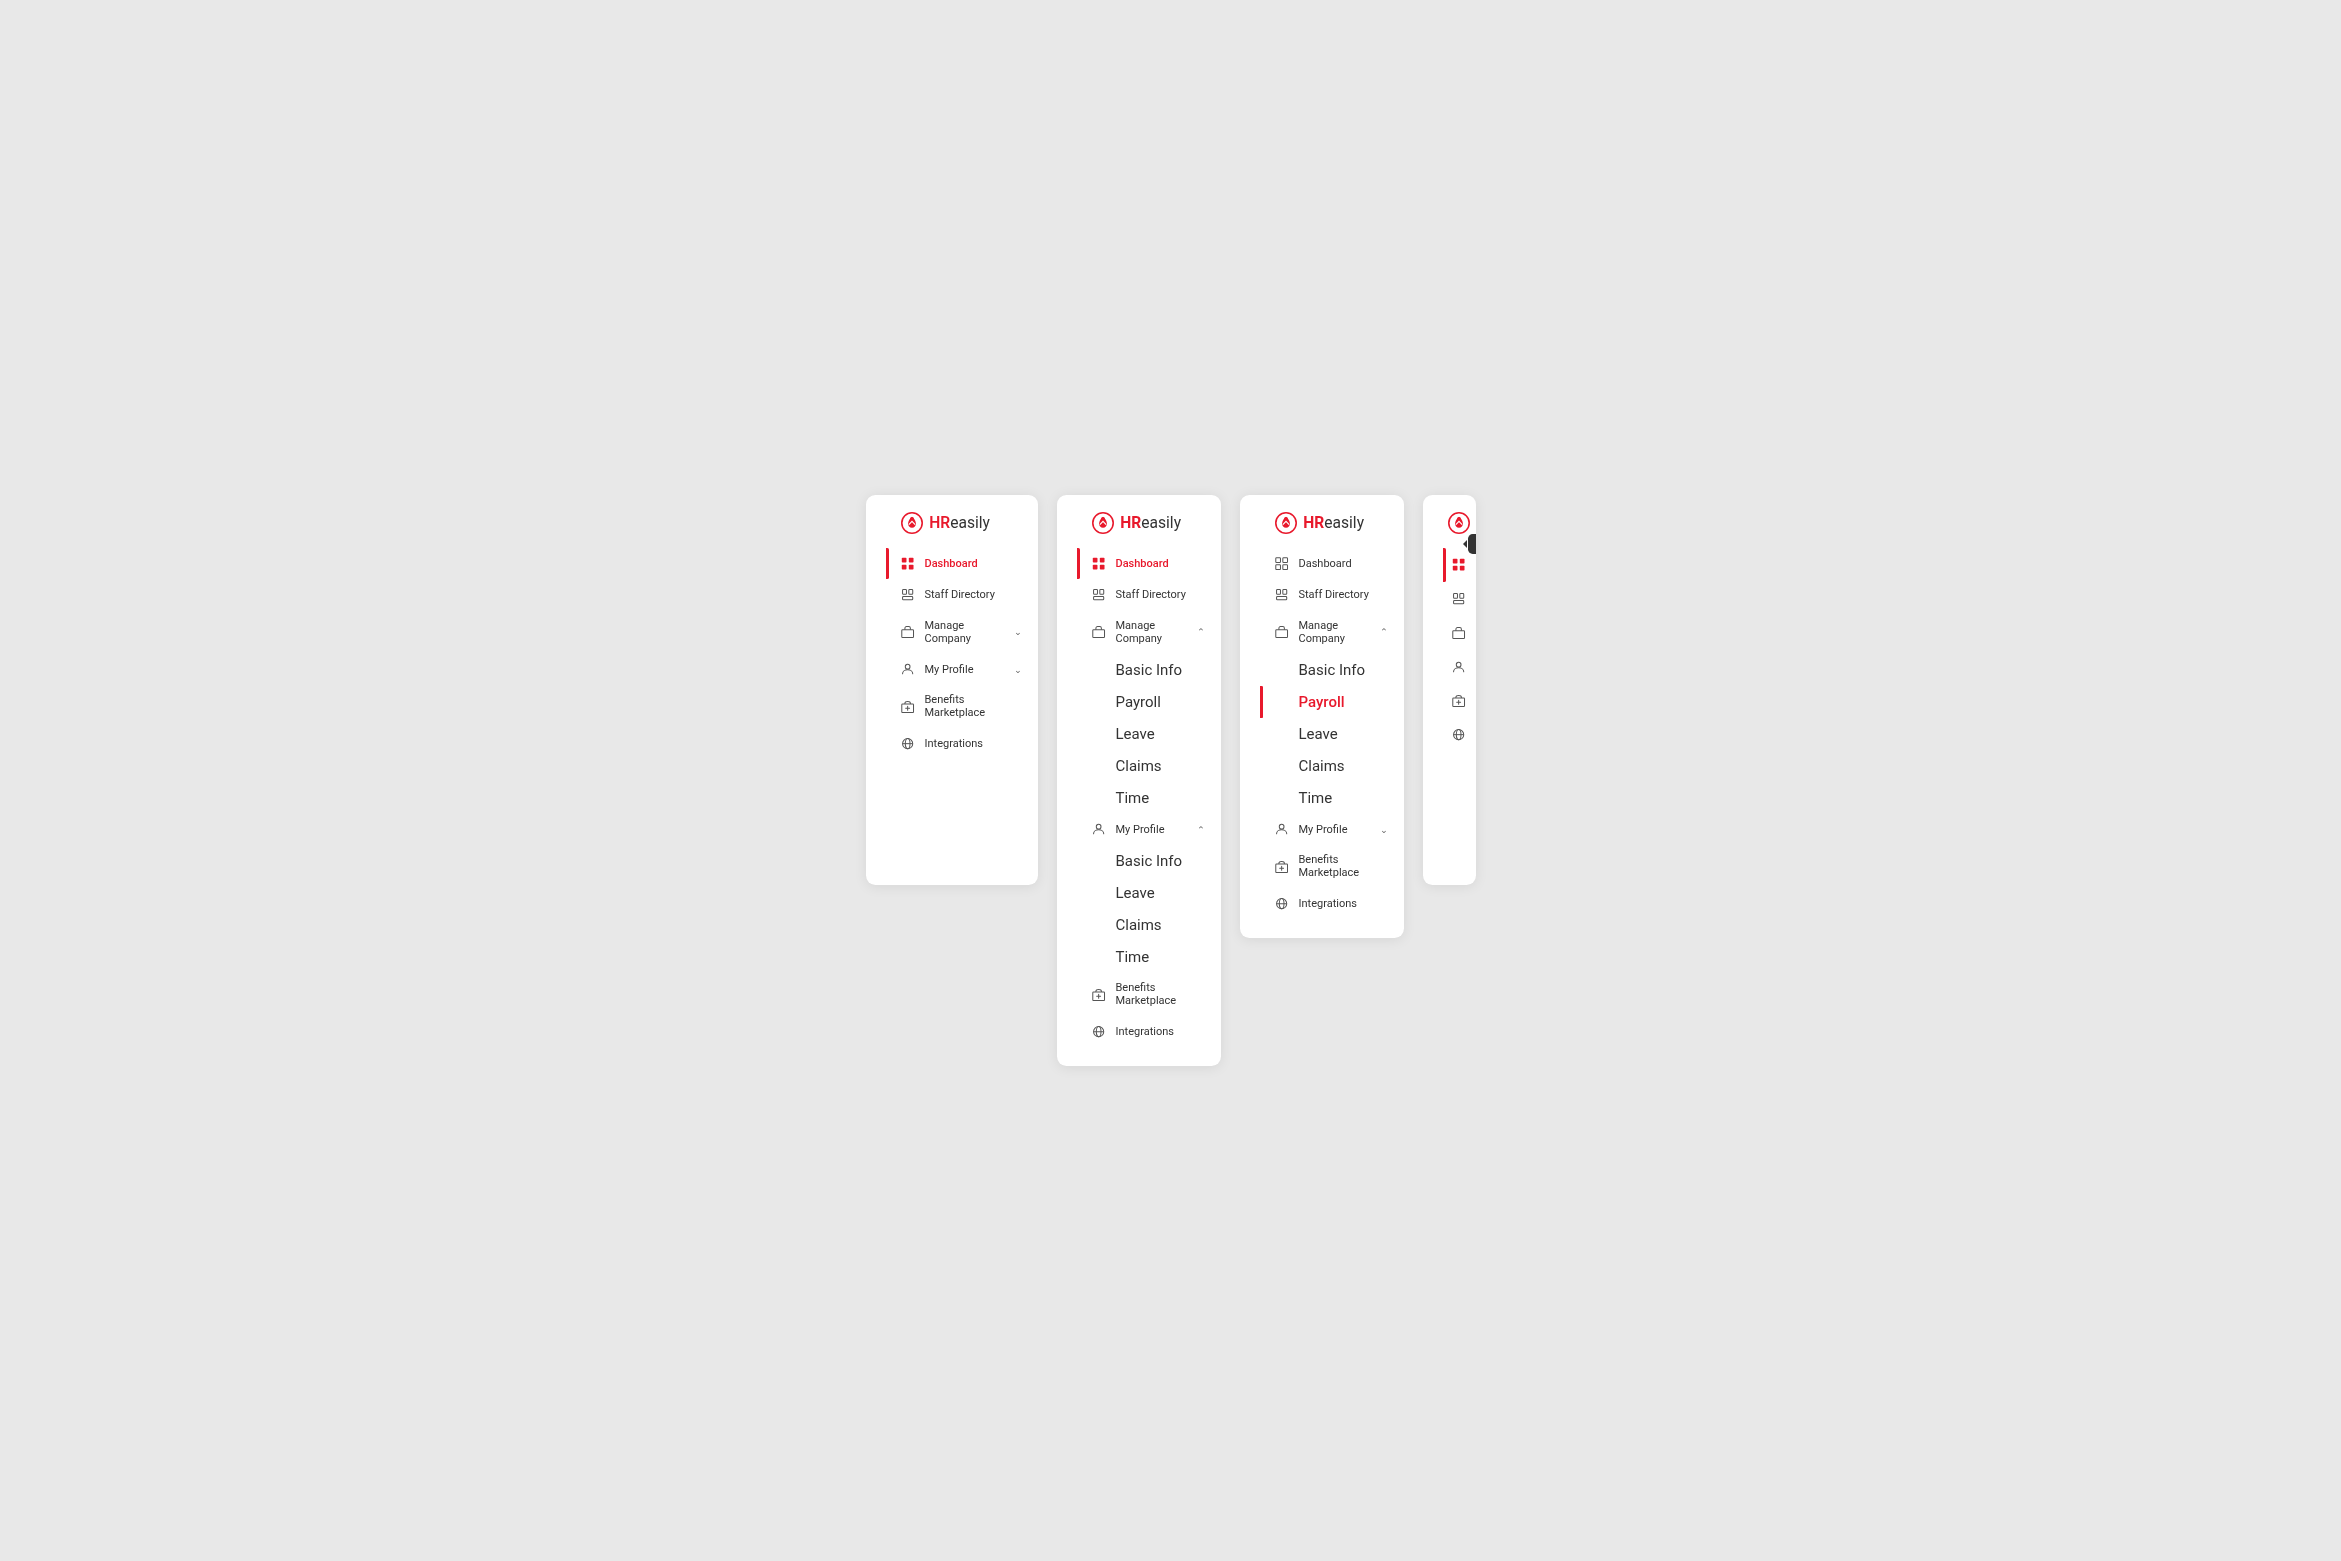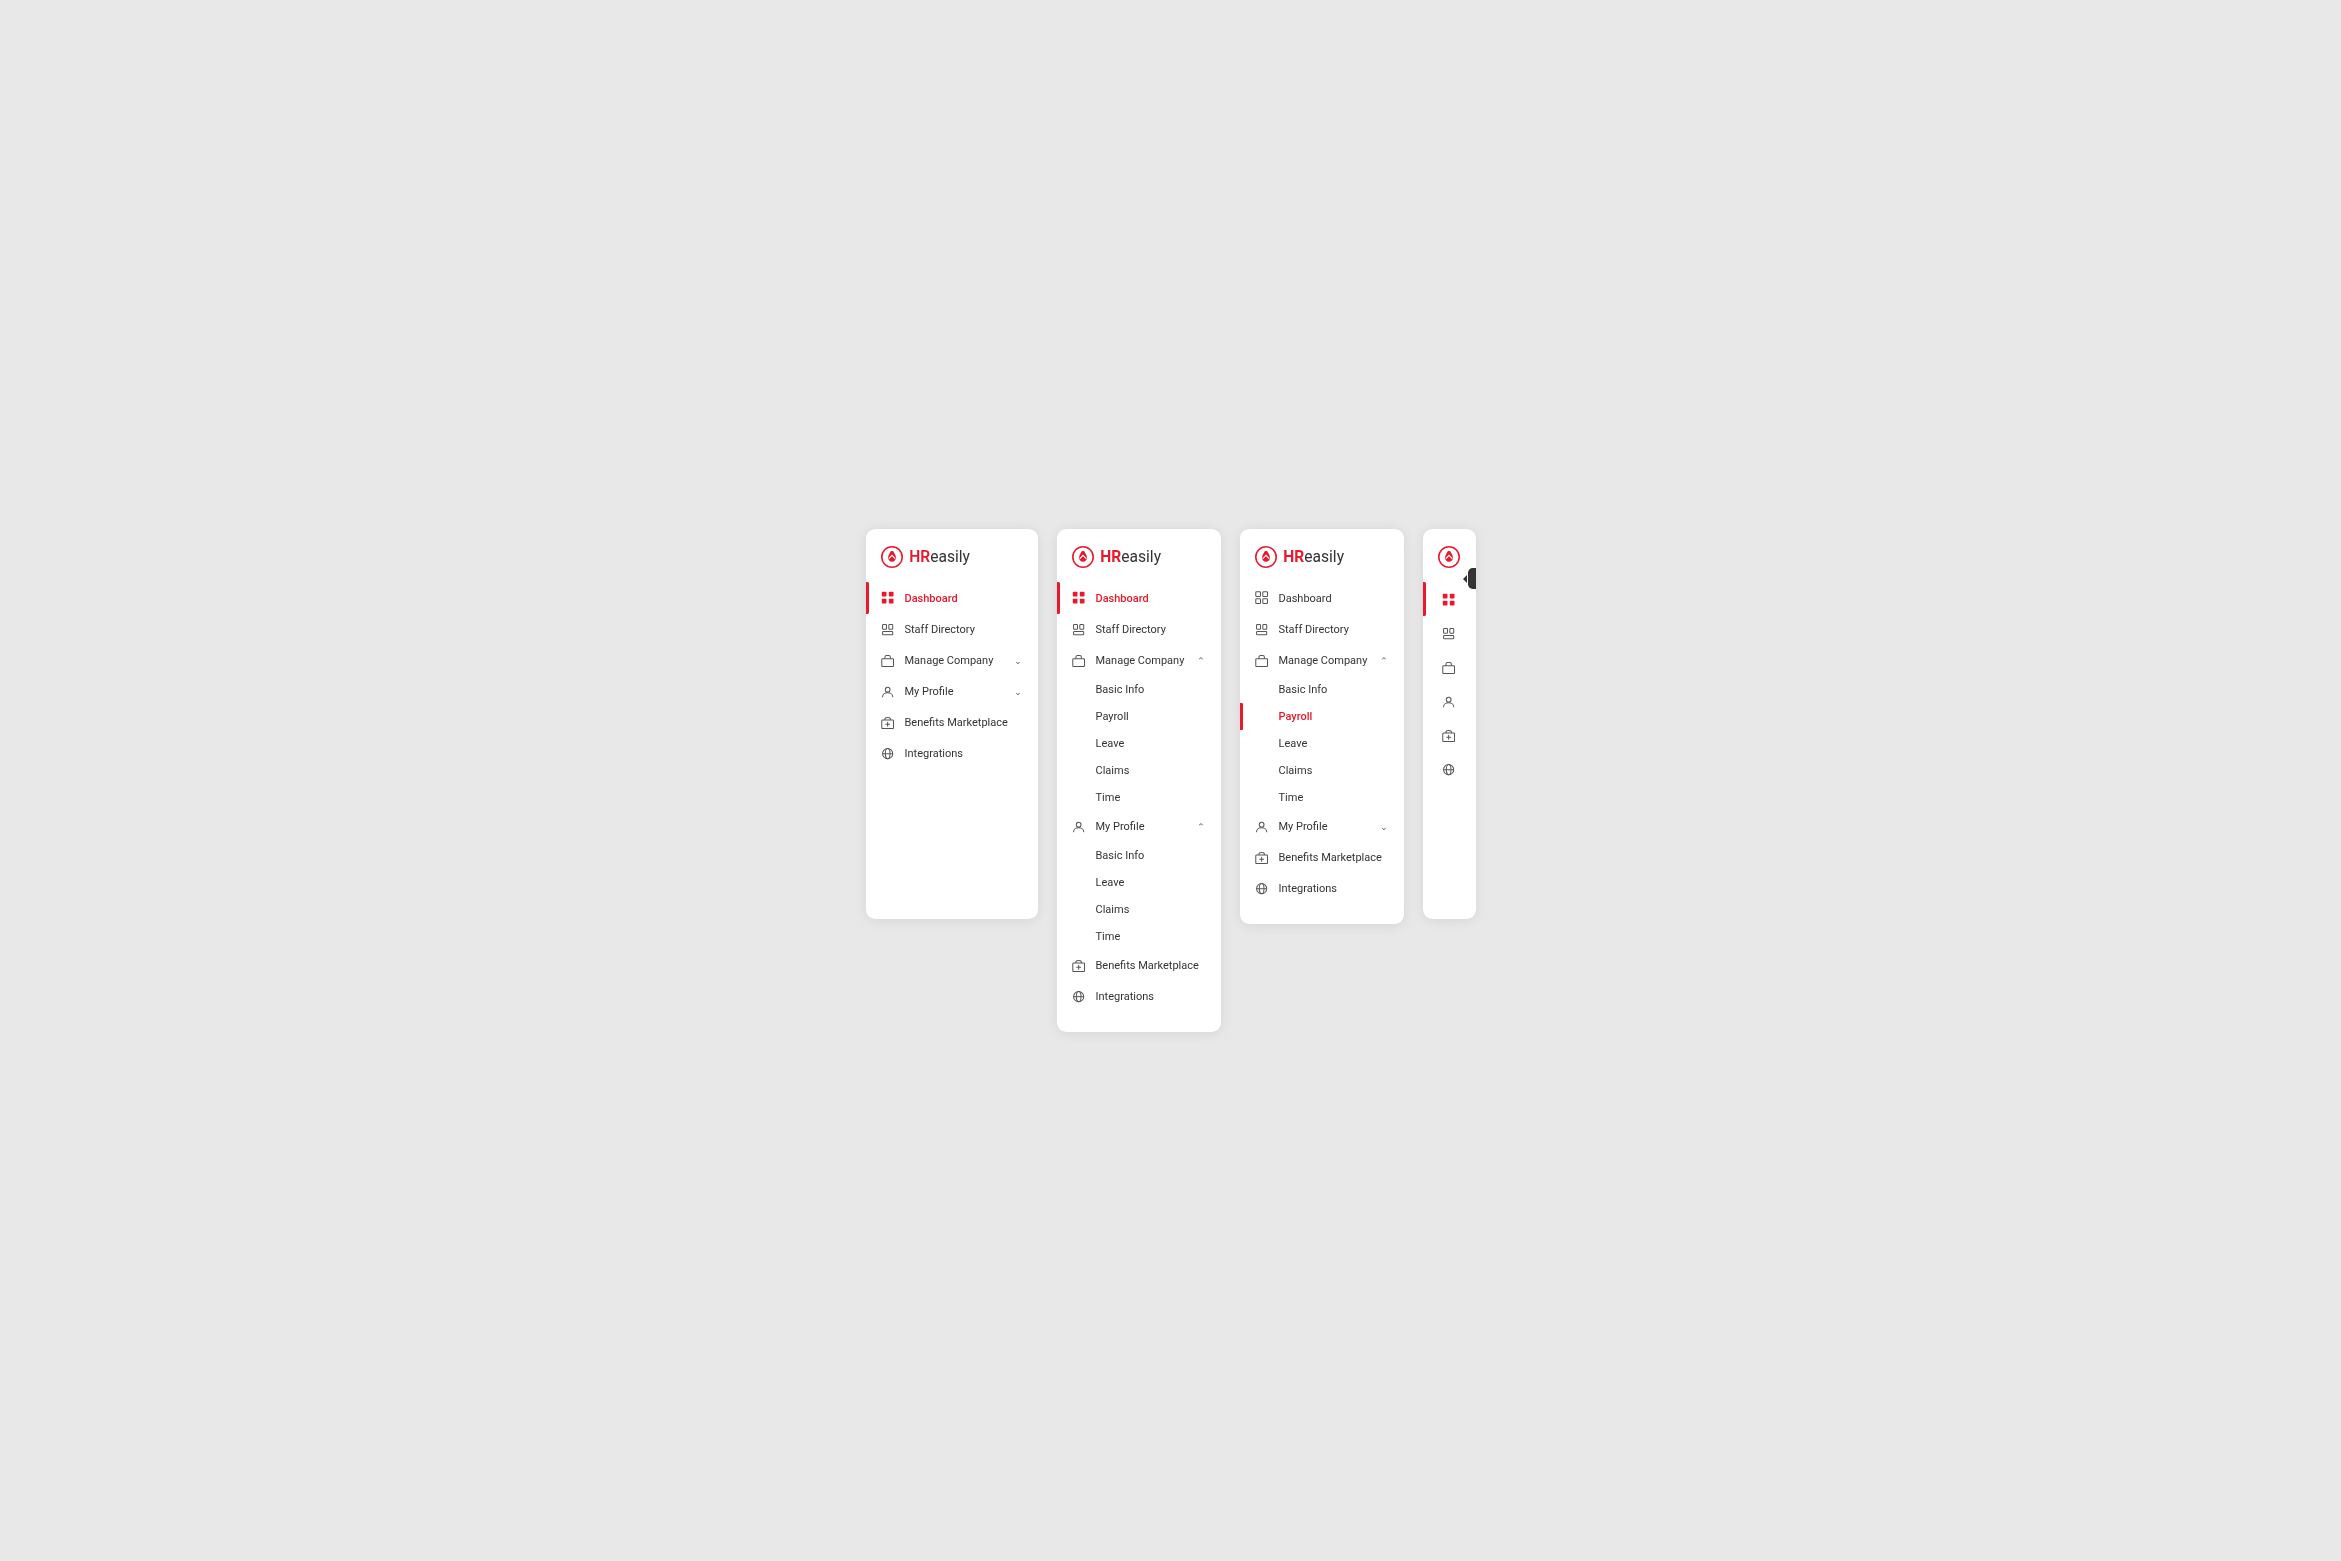--- a/index.html
+++ b/index.html
@@ -19,20 +19,21 @@
       align-items: flex-start;
       padding: 47px 31px;
     }
 
     .sidebar-panel {
       background: #fff;
       border-radius: 9.4px;
       box-shadow: 0 1.6px 12.5px rgba(0,0,0,0.08);
       overflow: hidden;
       min-height: 390px;
+      padding-left: 20px;
     }
 
     
     .panel-1 { width: 172px; padding-bottom: 19px; }
     .panel-2 { width: 164px; padding-bottom: 19px; }
     .panel-3 { width: 164px; padding-bottom: 19px; }
     .panel-4 { width: 53px; padding-bottom: 19px; position: relative; }
 
     .logo-area {
       padding: 17px 15.6px 14px 15.6px;
@@ -95,21 +96,21 @@
       width: 14px;
       height: 14px;
       flex-shrink: 0;
       display: flex;
       align-items: center;
       justify-content: center;
     }
 
     .sub-item {
       padding: 7px 15.6px 7px 39px;
-      font-size: 11px;
+      font-size: 15px;
       color: #333;
       cursor: pointer;
       display: flex;
       align-items: center;
       transition: background 0.15s;
     }
 
     .sub-item.active {
       color: #e8192c;
       font-weight: 500;

